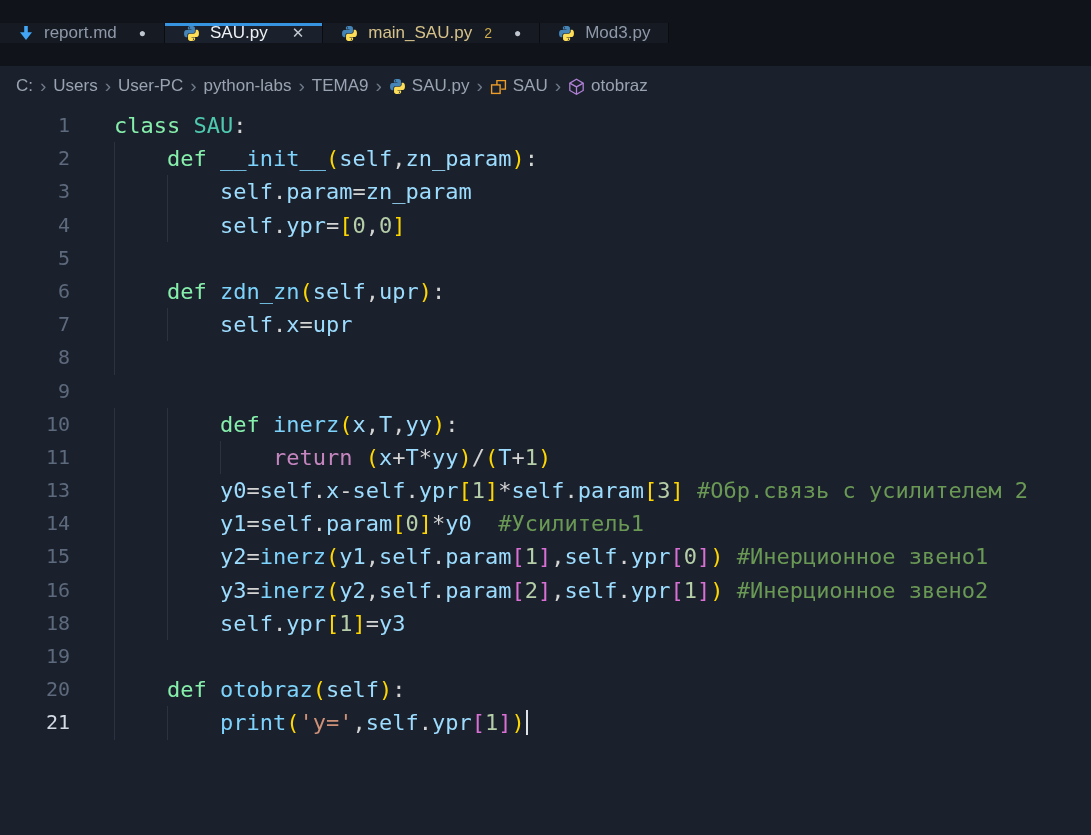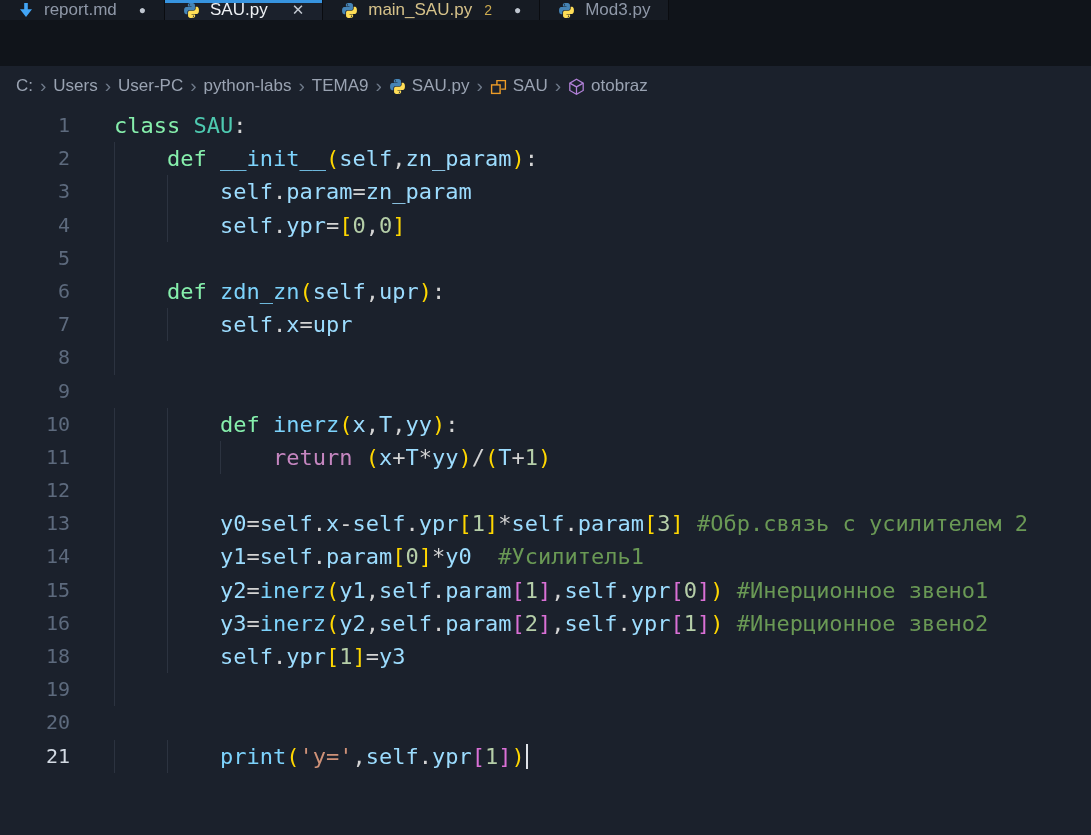--- a/index.html
+++ b/index.html
@@ -1,19 +1,19 @@
 <!DOCTYPE html>
 <html><head>
 <meta charset="utf-8">
 <style>
   html,body{margin:0;padding:0;width:1091px;height:835px;overflow:hidden;
     background:#1b212c;font-family:"Liberation Sans",sans-serif;}
 
   
-  .tabbar{display:flex;height:66px;background:#10141a;align-items:flex-start;}
+  .tabbar{display:flex;height:66px;background:#10141a;align-items:center;}
   .tab{position:relative;display:flex;align-items:center;gap:10px;padding:0 18px;
     font-size:17px;color:#8f98a8;background:#161b23;border-right:1px solid #0a0c10;
     cursor:pointer;white-space:nowrap;}
   .tab.active{background:#1b212c;color:#eef1f5;}
   .tab.active::after{content:"";position:absolute;top:0;left:0;right:0;height:3px;background:#3794e0;}
   .tab .tab-icon{display:flex;align-items:center;}
   .tab .badge{font-size:14px;margin-left:2px;}
   .tab .close{margin-left:14px;font-size:15px;color:#c3c9d2;}
   .tab .dot{margin-left:12px;font-size:12px;color:#bfc6cf;}
   .tab-filler{flex:1;background:#10141a;}
@@ -177,24 +177,20 @@
     </div>
     <div class="line">
       <span class="ln">10</span>
       <span class="lc"><span class="guide" style="left: 0ch;"></span><span class="guide" style="left: 4ch;"></span><span class="tk-pl">        </span><span class="tk-kw">def</span><span class="tk-pl"> </span><span class="tk-fn">inerz</span><span class="tk-b1">(</span><span class="tk-v">x</span><span class="tk-pl">,</span><span class="tk-v">T</span><span class="tk-pl">,</span><span class="tk-v">yy</span><span class="tk-b1">)</span><span class="tk-pl">:</span></span>
     </div>
     <div class="line">
       <span class="ln">11</span>
       <span class="lc"><span class="guide" style="left: 0ch;"></span><span class="guide" style="left: 4ch;"></span><span class="guide" style="left: 8ch;"></span><span class="tk-pl">            </span><span class="tk-ret">return</span><span class="tk-pl"> </span><span class="tk-b1">(</span><span class="tk-v">x</span><span class="tk-pl">+</span><span class="tk-v">T</span><span class="tk-pl">*</span><span class="tk-v">yy</span><span class="tk-b1">)</span><span class="tk-pl">/</span><span class="tk-b1">(</span><span class="tk-v">T</span><span class="tk-pl">+</span><span class="tk-n">1</span><span class="tk-b1">)</span></span>
     </div>
     <div class="line">
-      <span class="ln">12</span>
-      <span class="lc"><span class="guide" style="left: 0ch;"></span><span class="guide" style="left: 4ch;"></span></span>
-    </div>
-    <div class="line">
       <span class="ln">13</span>
       <span class="lc"><span class="guide" style="left: 0ch;"></span><span class="guide" style="left: 4ch;"></span><span class="tk-pl">        </span><span class="tk-v">y0</span><span class="tk-pl">=</span><span class="tk-v">self</span><span class="tk-pl">.</span><span class="tk-v">x</span><span class="tk-pl">-</span><span class="tk-v">self</span><span class="tk-pl">.</span><span class="tk-v">ypr</span><span class="tk-b1">[</span><span class="tk-n">1</span><span class="tk-b1">]</span><span class="tk-pl">*</span><span class="tk-v">self</span><span class="tk-pl">.</span><span class="tk-v">param</span><span class="tk-b1">[</span><span class="tk-n">3</span><span class="tk-b1">]</span><span class="tk-pl"> </span><span class="tk-c">#Обр.связь с усилителем 2</span></span>
     </div>
     <div class="line">
       <span class="ln">14</span>
       <span class="lc"><span class="guide" style="left: 0ch;"></span><span class="guide" style="left: 4ch;"></span><span class="tk-pl">        </span><span class="tk-v">y1</span><span class="tk-pl">=</span><span class="tk-v">self</span><span class="tk-pl">.</span><span class="tk-v">param</span><span class="tk-b1">[</span><span class="tk-n">0</span><span class="tk-b1">]</span><span class="tk-pl">*</span><span class="tk-v">y0</span><span class="tk-pl">  </span><span class="tk-c">#Усилитель1</span></span>
     </div>
     <div class="line">
       <span class="ln">15</span>
       <span class="lc"><span class="guide" style="left: 0ch;"></span><span class="guide" style="left: 4ch;"></span><span class="tk-pl">        </span><span class="tk-v">y2</span><span class="tk-pl">=</span><span class="tk-fn">inerz</span><span class="tk-b1">(</span><span class="tk-v">y1</span><span class="tk-pl">,</span><span class="tk-v">self</span><span class="tk-pl">.</span><span class="tk-v">param</span><span class="tk-b2">[</span><span class="tk-n">1</span><span class="tk-b2">]</span><span class="tk-pl">,</span><span class="tk-v">self</span><span class="tk-pl">.</span><span class="tk-v">ypr</span><span class="tk-b2">[</span><span class="tk-n">0</span><span class="tk-b2">]</span><span class="tk-b1">)</span><span class="tk-pl"> </span><span class="tk-c">#Инерционное звено1</span></span>
@@ -206,18 +202,19 @@
     <div class="line">
       <span class="ln">18</span>
       <span class="lc"><span class="guide" style="left: 0ch;"></span><span class="guide" style="left: 4ch;"></span><span class="tk-pl">        </span><span class="tk-v">self</span><span class="tk-pl">.</span><span class="tk-v">ypr</span><span class="tk-b1">[</span><span class="tk-n">1</span><span class="tk-b1">]</span><span class="tk-pl">=</span><span class="tk-v">y3</span></span>
     </div>
     <div class="line">
       <span class="ln">19</span>
       <span class="lc"><span class="guide" style="left: 0ch;"></span></span>
     </div>
     <div class="line">
       <span class="ln">20</span>
+      <span class="lc"><span class="guide" style="left: 0ch;"></span><span class="tk-pl">    </span><span class="tk-kw">def</span><span class="tk-pl"> </span><span class="tk-fn">otobraz</span><span class="tk-b1">(</span><span class="tk-v">self</span><span class="tk-b1">)</span><span class="tk-pl">:</span></span>
     </div>
     <div class="line active">
       <span class="ln">21</span>
       <span class="lc"><span class="guide" style="left: 0ch;"></span><span class="guide" style="left: 4ch;"></span><span class="tk-pl">        </span><span class="tk-fn">print</span><span class="tk-b1">(</span><span class="tk-s">'y='</span><span class="tk-pl">,</span><span class="tk-v">self</span><span class="tk-pl">.</span><span class="tk-v">ypr</span><span class="tk-b2">[</span><span class="tk-n">1</span><span class="tk-b2">]</span><span class="tk-b1">)</span><span class="cursor"></span></span>
     </div>
   </div>
 
 </body></html>

